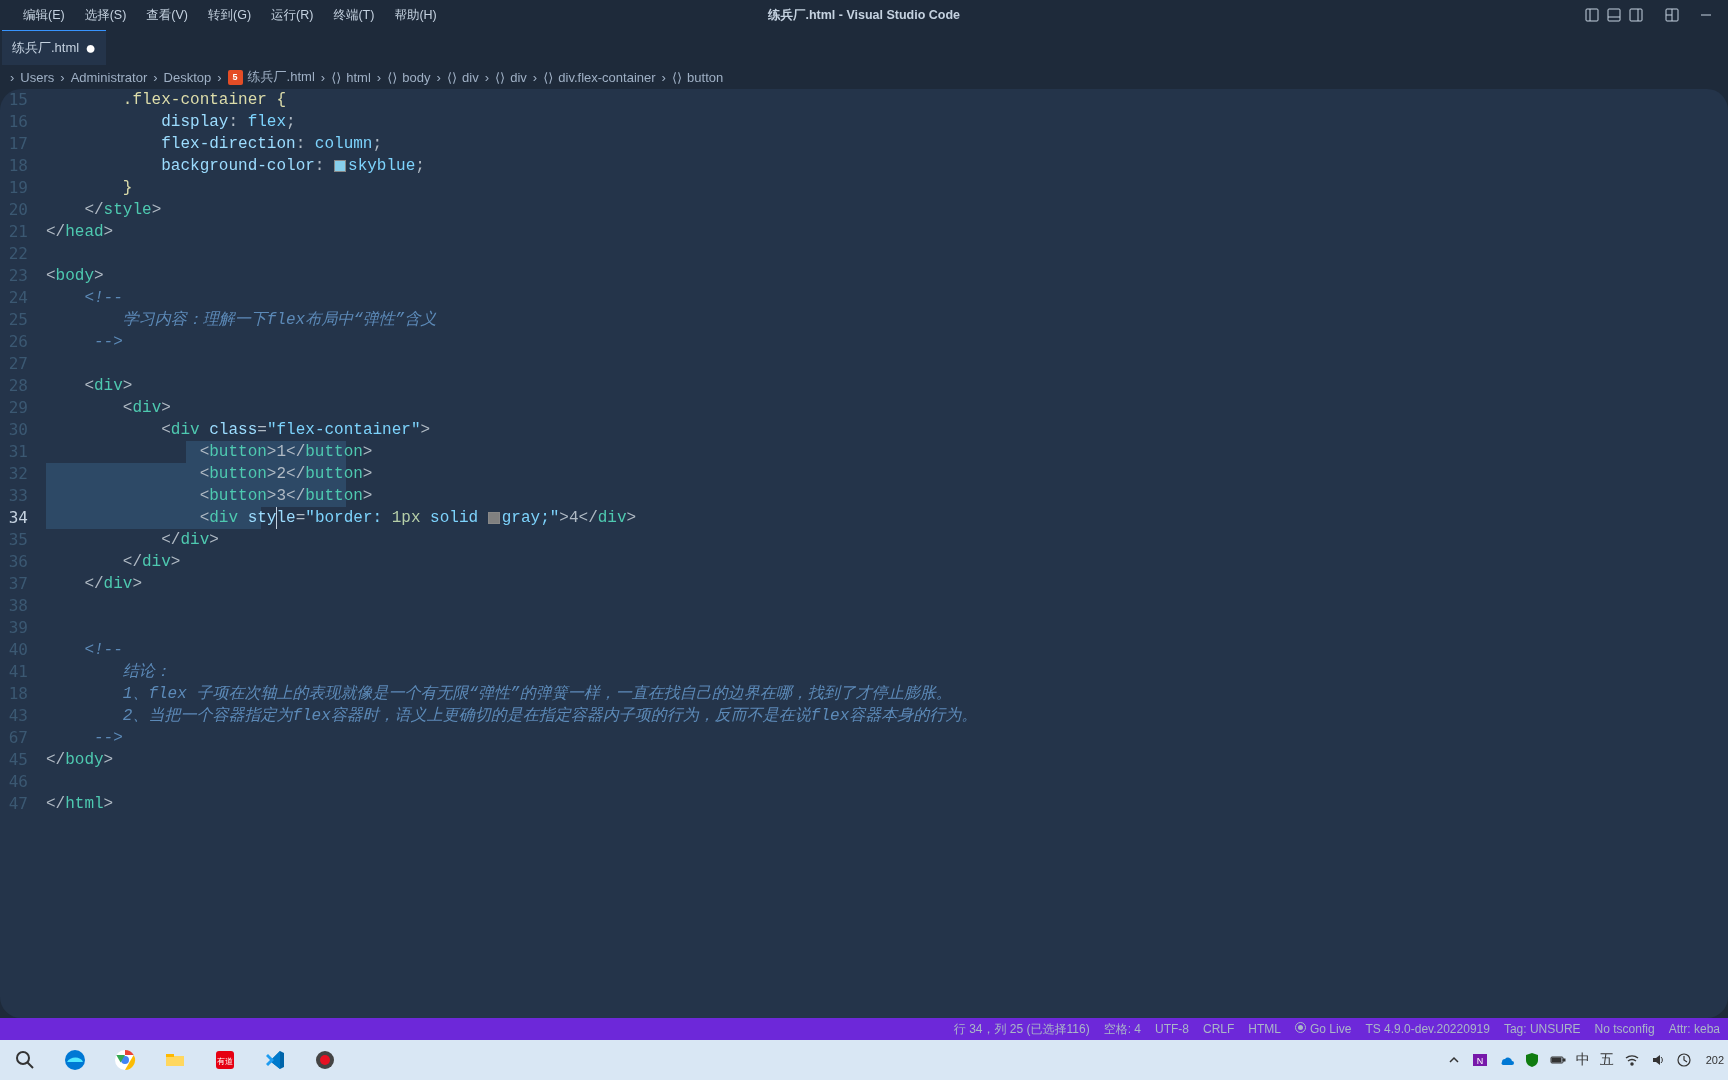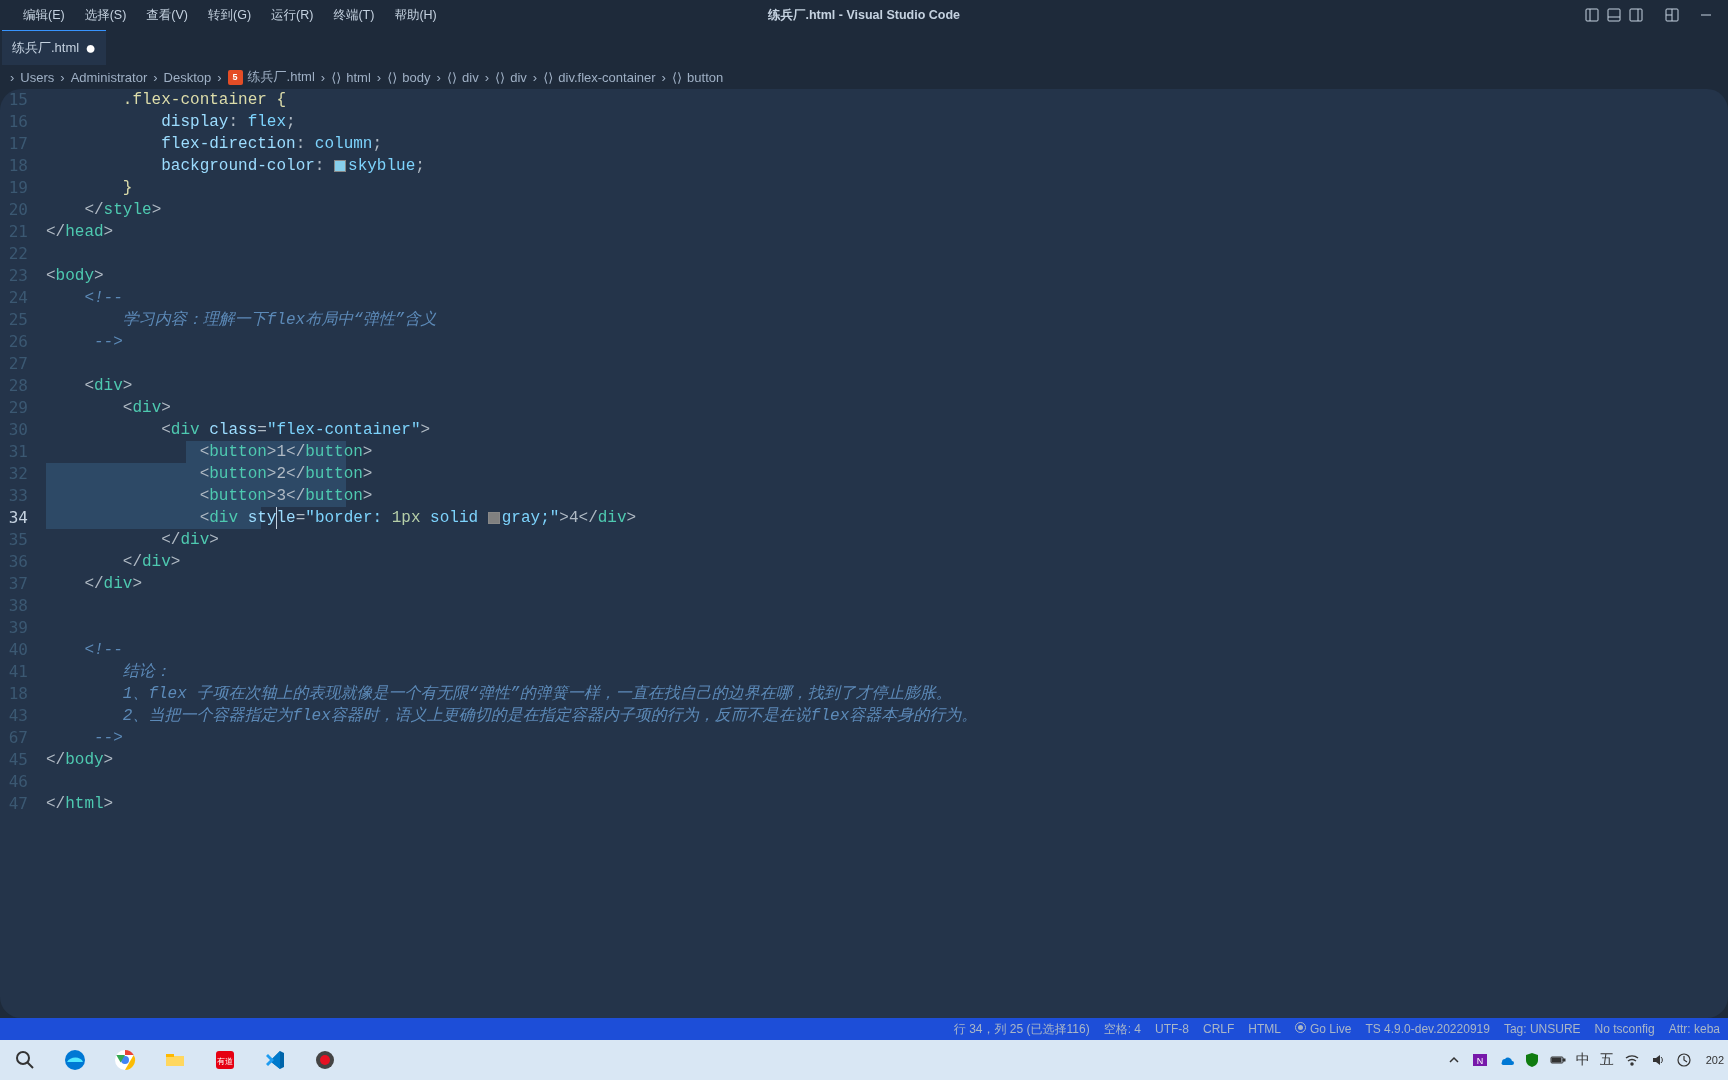--- a/index.html
+++ b/index.html
@@ -140,21 +140,21 @@
   height: 22px;
   top: 0;
 }
 
 
 .statusbar {
   position: absolute;
   bottom: 40px;
   left: 0; right: 0;
   height: 22px;
-  background: #1d4ed8;
+  background: #6d28d9;
   color: #a9b6c7;
   display: flex;
   align-items: center;
   font-size: 12px;
   padding: 0 8px;
   gap: 14px;
 }
 .statusbar .right { margin-left: auto; display: flex; gap: 14px; align-items: center; }
 .live-dot { width: 11px; height: 11px; border: 1.5px solid #a9b6c7; border-radius: 50%; position: relative; }
 .live-dot::before { content:""; position:absolute; width:5px; height:5px; border-radius:50%; background:#a9b6c7; left:2px; top:2px; }

